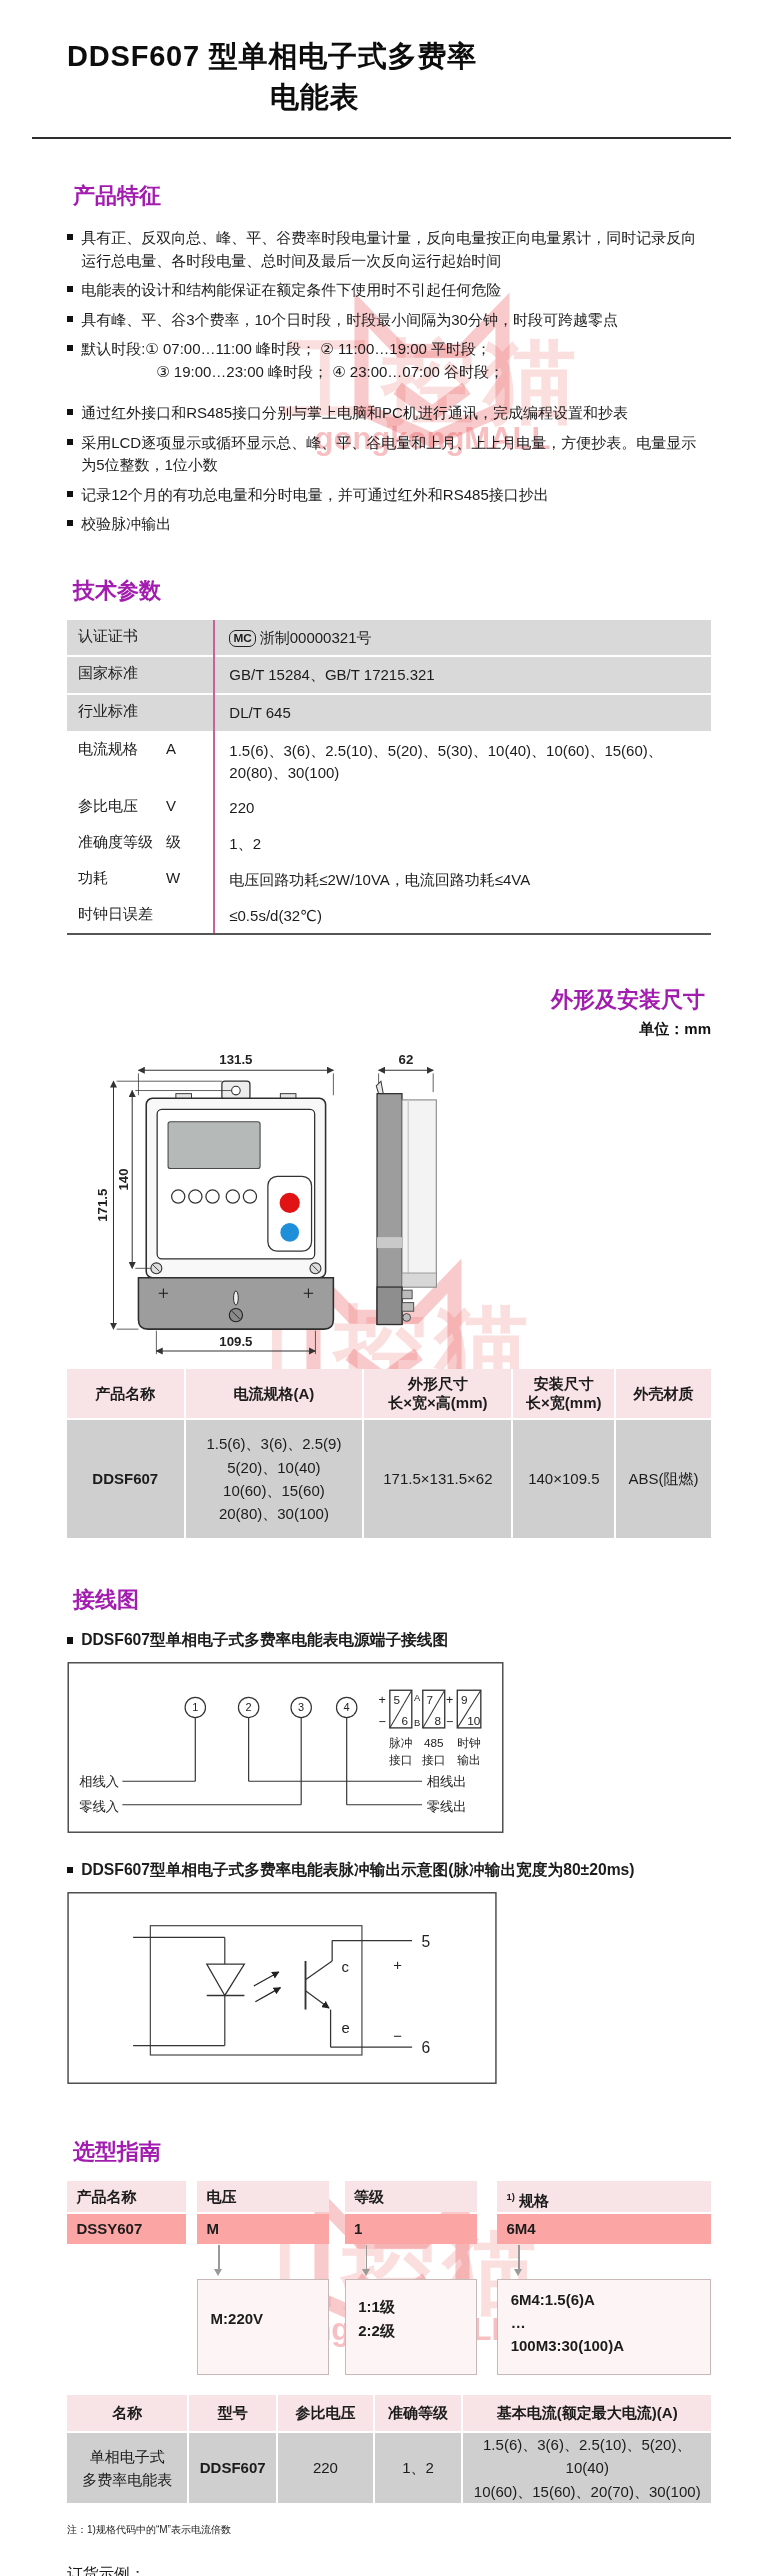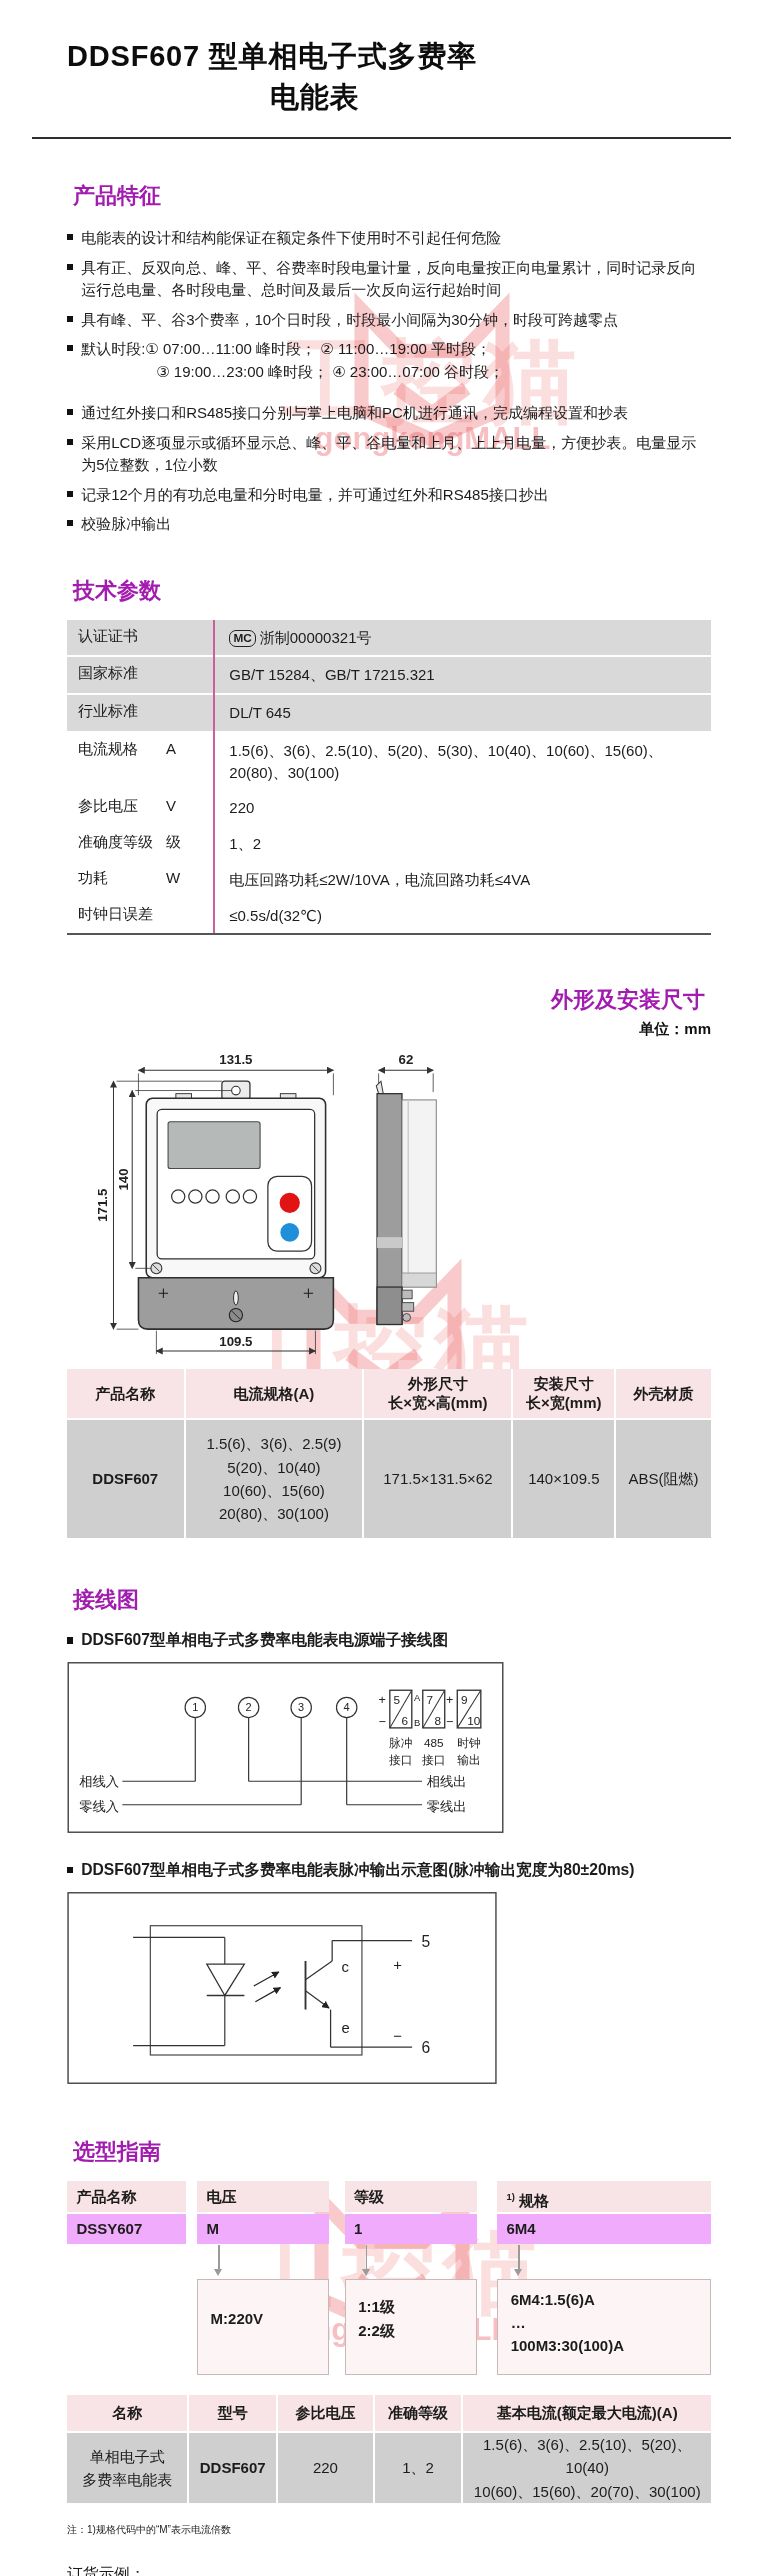--- a/index.html
+++ b/index.html
@@ -42,21 +42,21 @@
   .ptable .cell:first-child{border-left:none;}
   .ptable .hrow .cell{background:#f8e3e6;font-weight:bold;min-height:49px;line-height:1.3;}
   .ptable .drow .cell{background:#cfcfcf;border-top:2.4px solid #fff;line-height:1.55;}
   
   .wbullet{display:flex;font-size:15.7px;font-weight:bold;margin-top:17.3px;}
   .dbox{margin-top:11px;}
   
   .sel{display:flex;margin-top:15.7px;font-size:15px;}
   .sel-col{display:flex;flex-direction:column;}
   .sel-col .h{background:#f8e3e6;font-weight:bold;height:31px;line-height:31px;padding-left:9.4px;}
-  .sel-col .c{background:#f0abfc;font-weight:bold;height:30px;line-height:30px;padding-left:9.4px;margin-top:1.6px;}
+  .sel-col .c{background:#fca5a5;font-weight:bold;height:30px;line-height:30px;padding-left:9.4px;margin-top:1.6px;}
   .sel-arrow{height:35px;position:relative;margin-left:17.3px;width:9.4px;}
   .sel-arrow::before{content:"";position:absolute;left:3.9px;top:1.6px;width:1.6px;height:25px;background:#9a9a9a;}
   .sel-arrow::after{content:"";position:absolute;left:0;top:25px;border-left:4.7px solid transparent;border-right:4.7px solid transparent;border-top:7.9px solid #9a9a9a;}
   .sel-box{border:0.8px solid #c9b8b8;background:#fdf4f5;height:96px;padding:15.7px 0 0 12.6px;box-sizing:border-box;font-weight:bold;line-height:1.6;}
   .sel-box.mid{padding-top:27px;}
   
   .note{font-size:10px;margin-top:20.4px;}
   .order-t{font-size:15.7px;margin-top:27px;}
   .order-l{font-size:15.7px;font-weight:bold;margin-top:12.6px;line-height:1.5;}
   svg text{font-family:"Liberation Sans","DejaVu Sans",sans-serif;}
@@ -95,25 +95,25 @@
       <div>DDSF607 型单相电子式多费率</div>
       <div class="l2">电能表</div>
     </div>
     <hr class="title-rule">
 
     
     <h2 class="sec" style="margin-top:44px;">产品特征</h2>
     <ul class="feat-list">
       <li>
           <span class="sq"></span>
+          <span class="feat-body">具有正、反双向总、峰、平、谷费率时段电量计量，反向电量按正向电量累计，同时记录反向运行总电量、各时段电量、总时间及最后一次反向运行起始时间</span>
+        </li>
+      <li>
+          <span class="sq"></span>
           <span class="feat-body">电能表的设计和结构能保证在额定条件下使用时不引起任何危险</span>
-        </li>
-      <li>
-          <span class="sq"></span>
-          <span class="feat-body">具有正、反双向总、峰、平、谷费率时段电量计量，反向电量按正向电量累计，同时记录反向运行总电量、各时段电量、总时间及最后一次反向运行起始时间</span>
         </li>
       <li>
           <span class="sq"></span>
           <span class="feat-body">具有峰、平、谷3个费率，10个日时段，时段最小间隔为30分钟，时段可跨越零点</span>
         </li>
       <li>
           <span class="sq"></span>
         <span class="feat-body">
           <span>默认时段:① 07:00…11:00 峰时段； ② 11:00…19:00 平时段；</span>
           <span class="feat-l2" style="display:block;">③ 19:00…23:00 峰时段； ④ 23:00…07:00 谷时段；</span>

